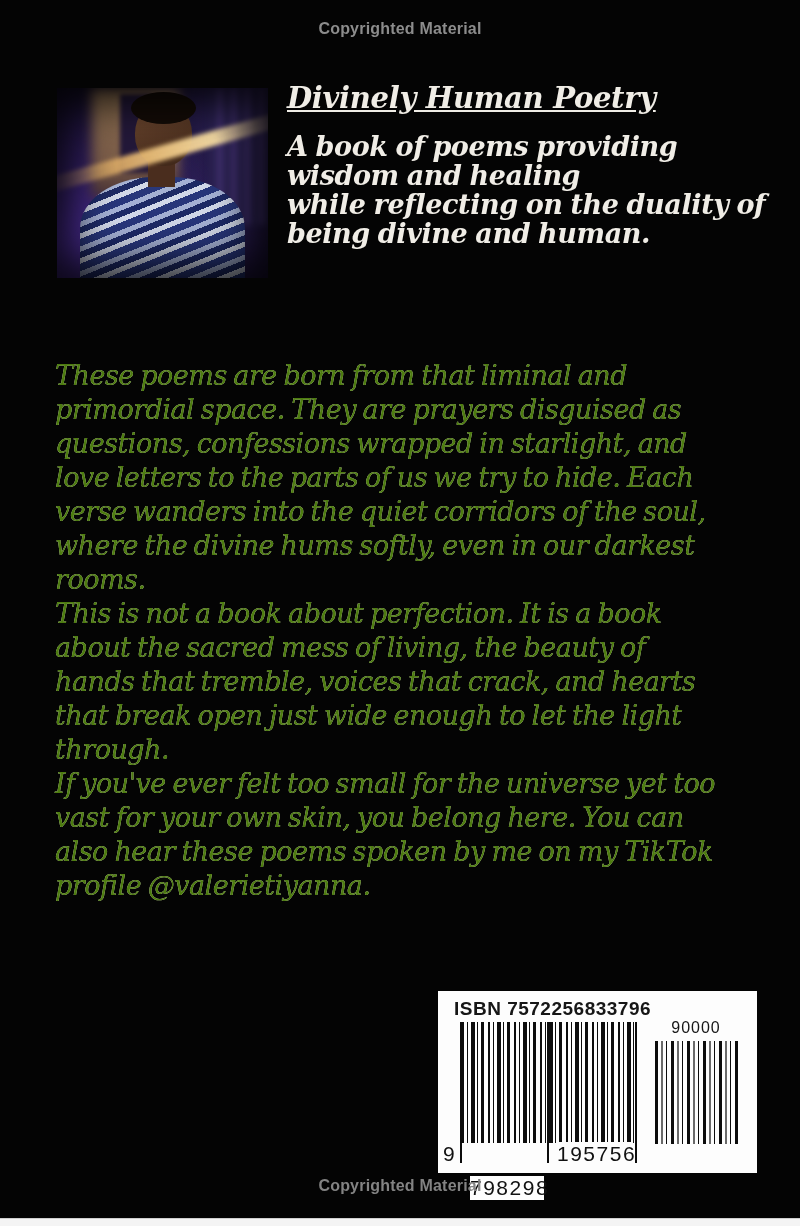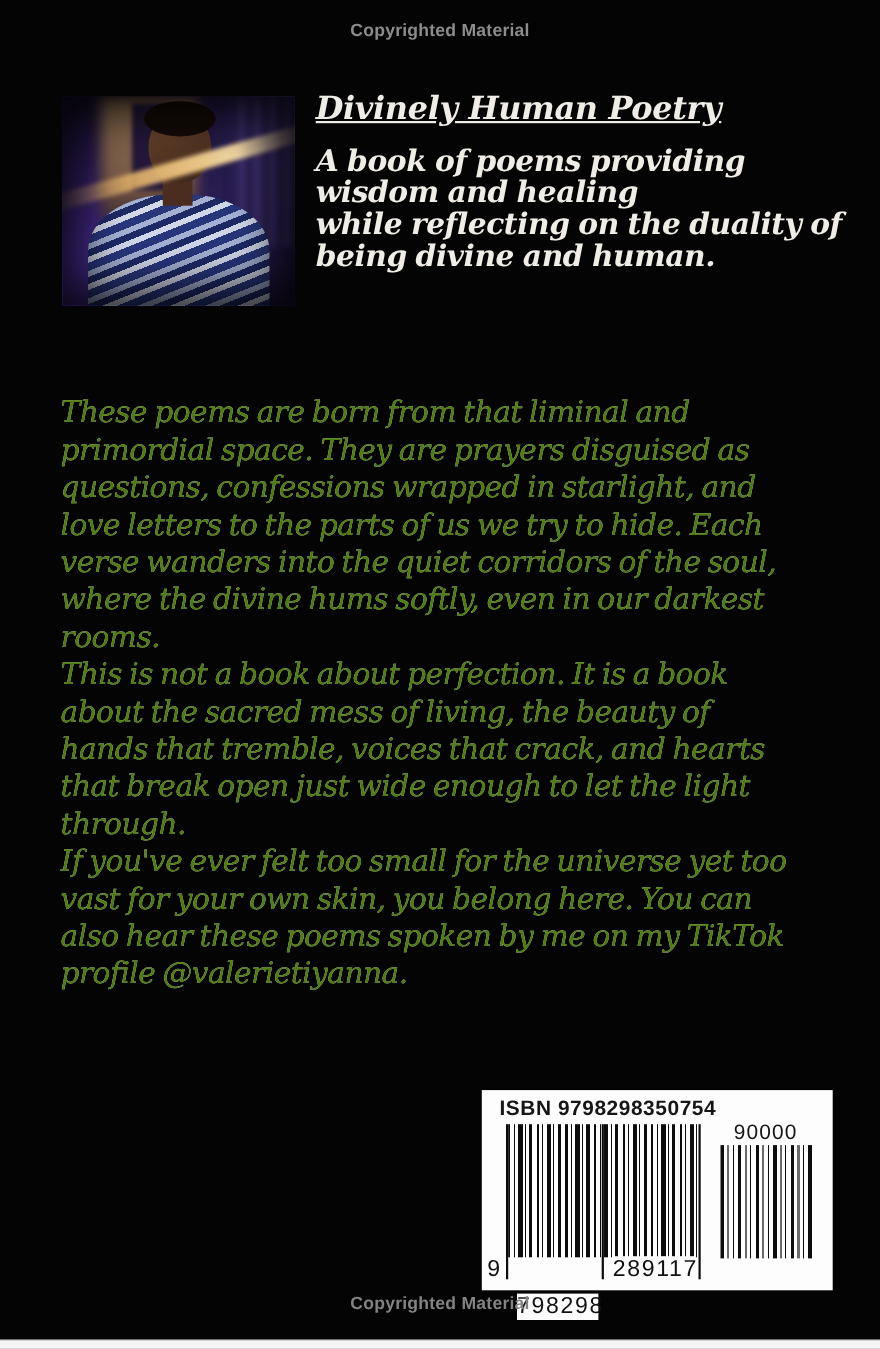--- a/index.html
+++ b/index.html
@@ -172,21 +172,21 @@
     background: #fdfdfd;
   }
   .bc-digit.d1 { left: 5px; }
   .bc-digit.d2 { left: 32px; width: 74px; text-align: center; margin-top: 34px; }
   .bc-digit.d3 { left: 119px; width: 74px; text-align: center; }
   .addon-label {
     position: absolute;
     left: 212px; top: 28px; width: 92px;
     text-align: center;
     font-family: "Liberation Sans", sans-serif;
-    font-size: 19px;
+    font-size: 16px;
     letter-spacing: 1px;
     color: #161616;
   }
   .bars-addon {
     position: absolute;
     left: 217px; top: 50px;
     width: 85px; height: 103px;
     background: repeating-linear-gradient(90deg,
       #0c0c0c 0 3px, transparent 3px 6px,
       #6a6a6a 6px 8px, transparent 8px 11px,
@@ -232,28 +232,28 @@
 about the sacred mess of living, the beauty of
 hands that tremble, voices that crack, and hearts
 that break open just wide enough to let the light
 through.
 If you've ever felt too small for the universe yet too
 vast for your own skin, you belong here. You can
 also hear these poems spoken by me on my TikTok
 profile @valerietiyanna.</div>
 
     <div class="barcode-box">
-      <div class="isbn-label">ISBN 9798298350754</div>
+      <div class="isbn-label">ISBN 7572256833796</div>
       <div class="bars-main"></div>
       <div class="guard g1"></div>
       <div class="guard g2"></div>
       <div class="guard g3"></div>
       <div class="bc-digit d1">9</div>
       <div class="bc-digit d2">798298</div>
-      <div class="bc-digit d3">289117</div>
+      <div class="bc-digit d3">195756</div>
       <div class="addon-label">90000</div>
       <div class="bars-addon"></div>
     </div>
 
     <div class="copyright bottom">Copyrighted Material</div>
   </div>
 
   <div class="page-strip"></div>
 </div>
 

